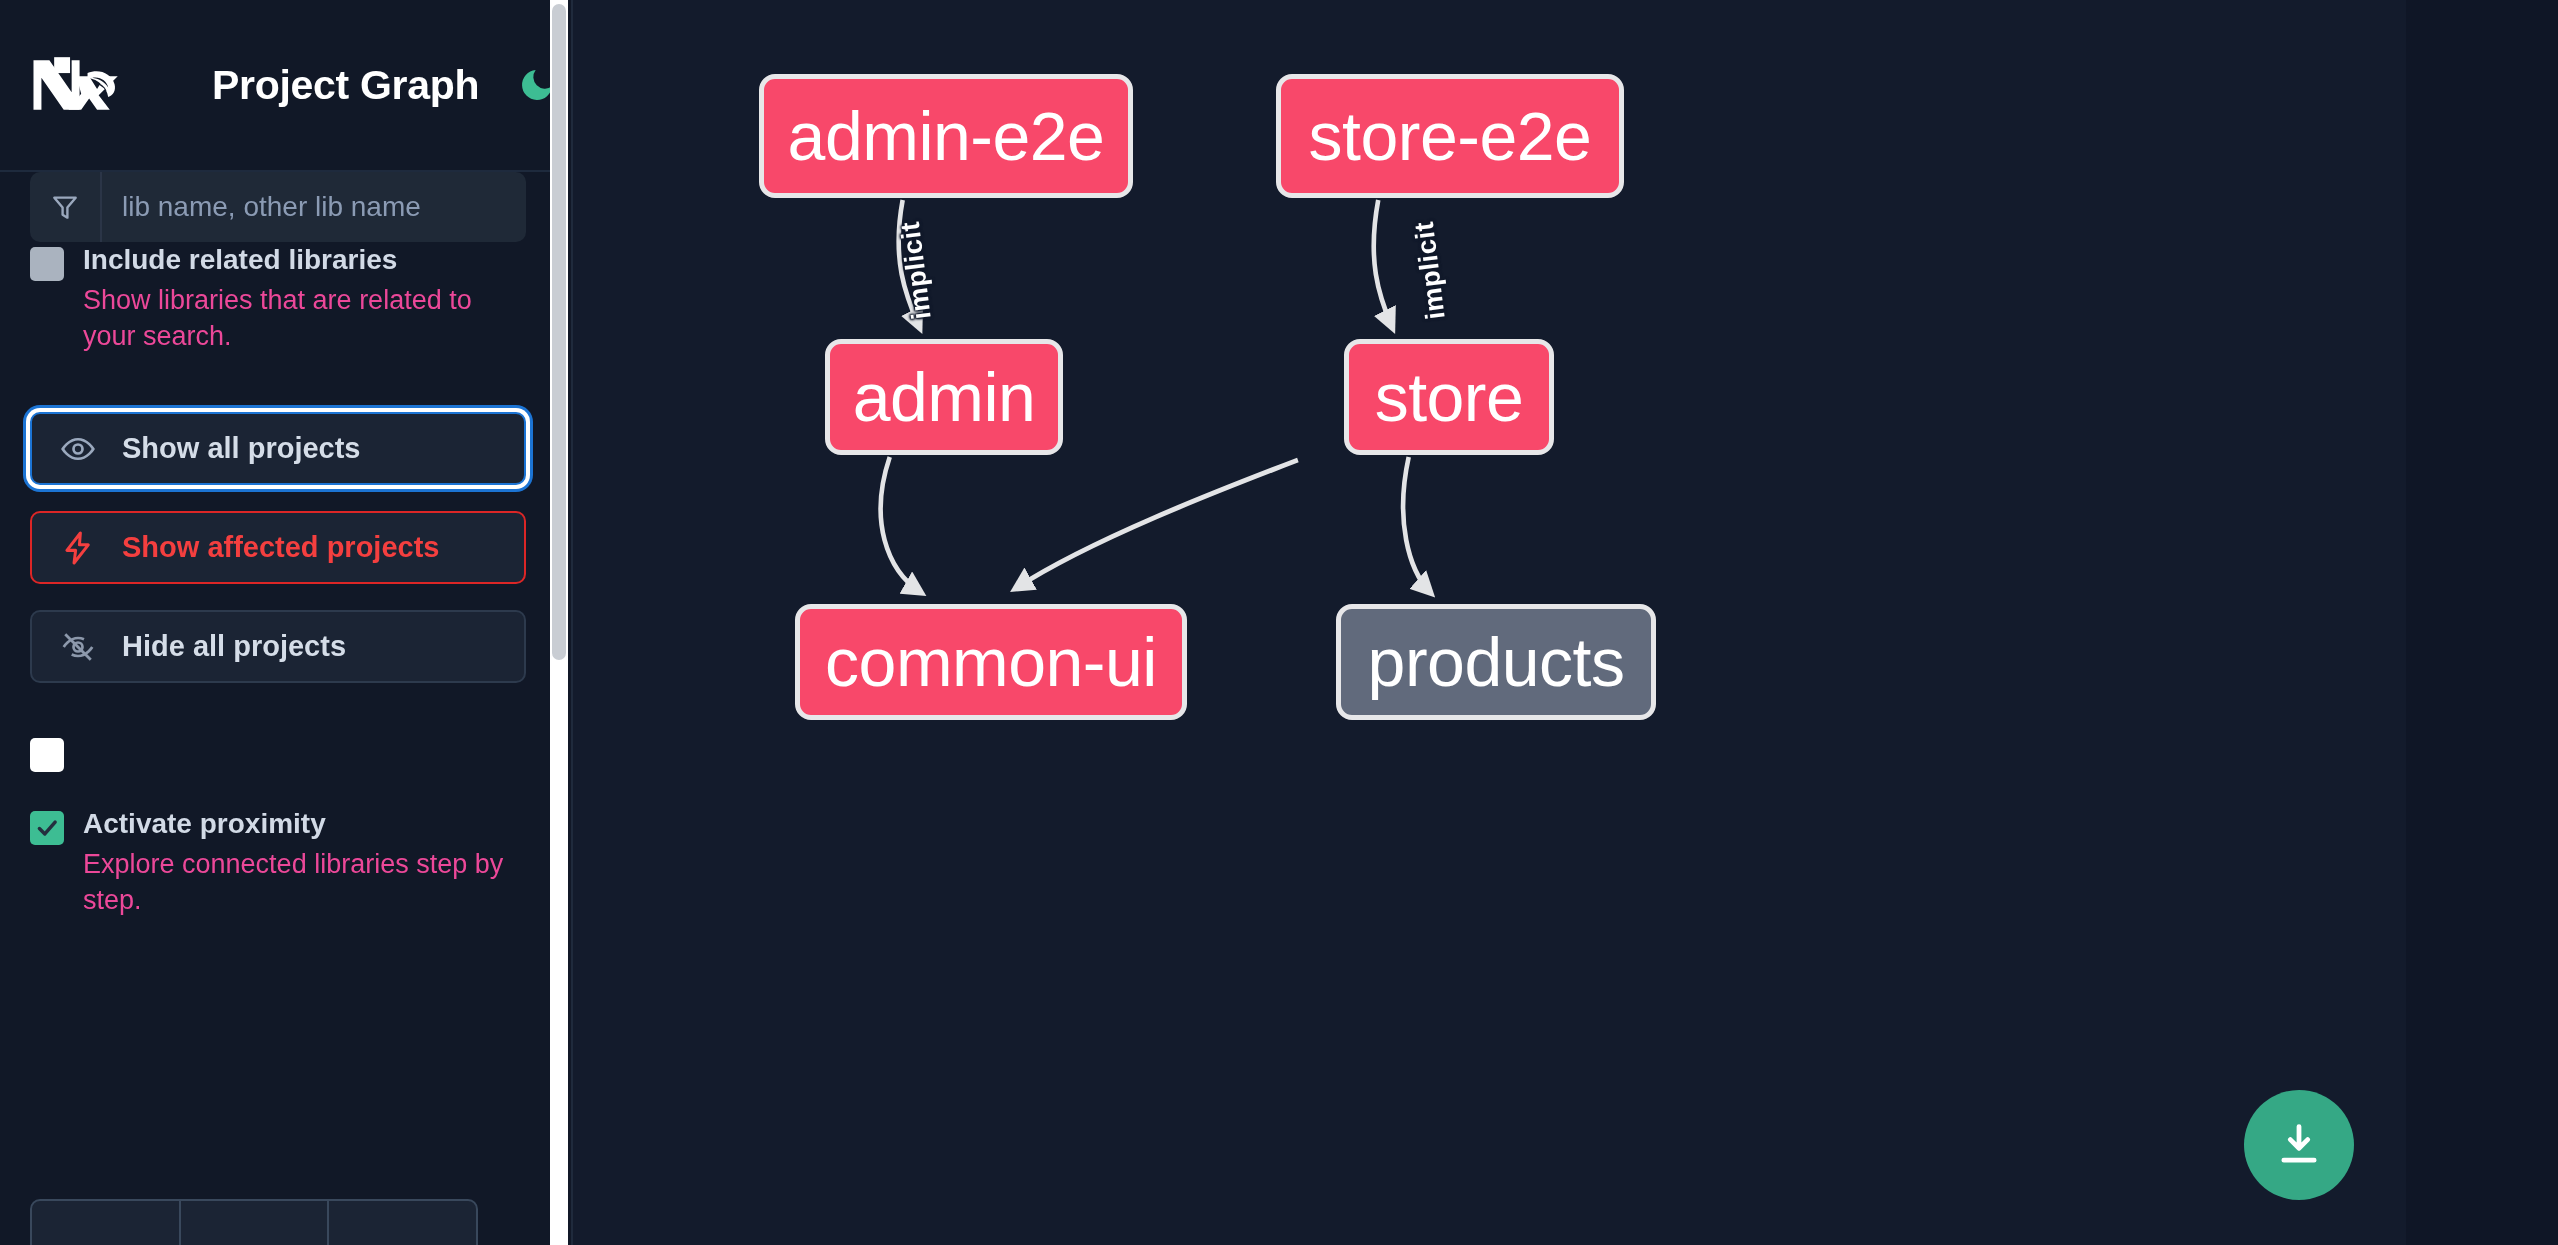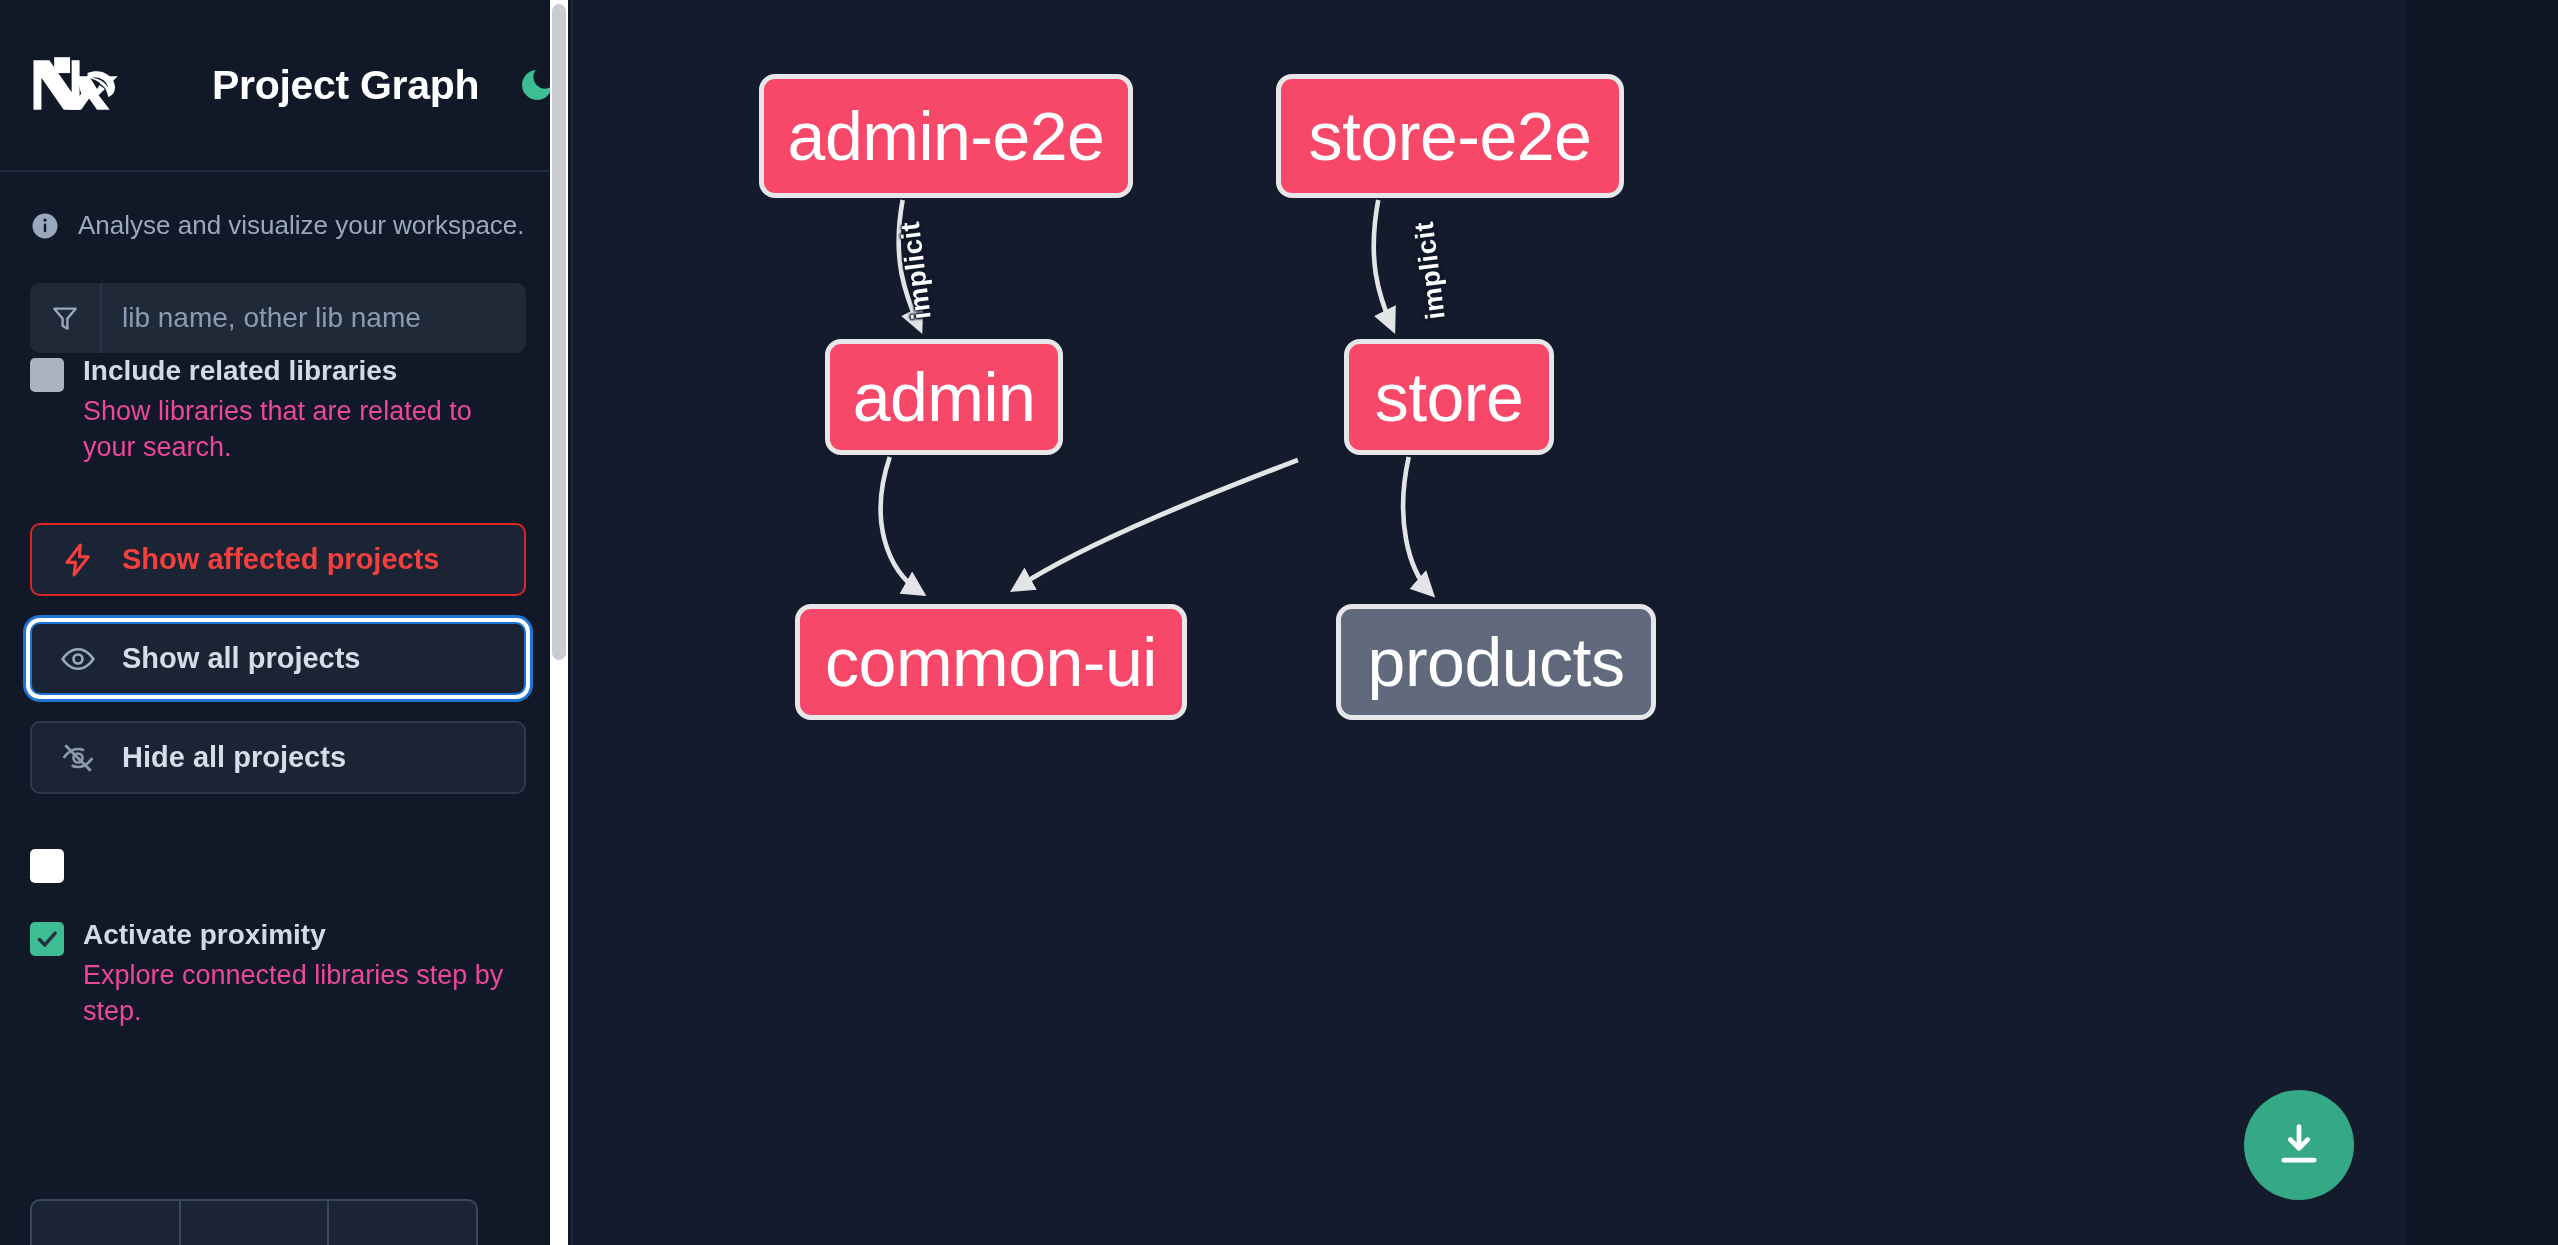--- a/index.html
+++ b/index.html
@@ -234,67 +234,57 @@
         <span class="app-title">Project Graph</span>
         <span class="moon-btn">
           <svg viewBox="0 0 24 24" width="40" height="40" aria-hidden="true">
             <path fill="#3dbd93" d="M21 12.8A9 9 0 1 1 11.2 3a7 7 0 0 0 9.8 9.8z"></path>
           </svg>
         </span>
       </div>
 
       <div class="sb-body">
 
-        <div class="info-row">
-          <span class="info-icon">
-            <svg viewBox="0 0 24 24" width="30" height="30" aria-hidden="true">
-              <circle cx="12" cy="12" r="10" fill="#9aa8bd"></circle>
-              <rect x="11" y="10" width="2" height="7" rx="1" fill="#111827"></rect>
-              <circle cx="12" cy="7.2" r="1.3" fill="#111827"></circle>
-            </svg>
-          </span>
-          <span class="info-text">Analyse and visualize your workspace.</span>
-        </div>
 
         <div class="filter-box">
           <span class="filter-icon-wrap">
             <svg viewBox="0 0 24 24" width="32" height="32" aria-hidden="true">
               <path fill="none" stroke="#9aa8bd" stroke-width="1.8" stroke-linejoin="round" d="M4 5h16l-6.2 7.4V20l-3.6-2.2v-5.4z"></path>
             </svg>
           </span>
           <input class="filter-input" type="text" placeholder="lib name, other lib name" style="">
         </div>
 
         <div class="check-row">
           <span class="cb grey"></span>
           <span class="cb-body">
             <span class="cb-label" style="display:block">Include related libraries</span>
             <span class="cb-desc" style="display:block">Show libraries that are related to your search.</span>
           </span>
         </div>
 
         <div class="spacer-24"></div>
 
-        <div class="btn danger">
-          <span class="btn-icon">
-            <svg viewBox="0 0 24 24" width="38" height="38" aria-hidden="true">
-              <path fill="none" stroke="#f43f3f" stroke-width="1.9" stroke-linejoin="round" d="M13.5 2.5 5 13.5h5.5L9.5 21.5 18.5 10h-5.6z"></path>
-            </svg>
-          </span>
-          <span class="btn-label">Show affected projects</span>
-        </div>
-
         <div class="btn focused">
           <span class="btn-icon">
             <svg viewBox="0 0 24 24" width="36" height="36" aria-hidden="true">
               <path fill="none" stroke="#9aa8bd" stroke-width="1.8" d="M1.8 12S5.6 5.5 12 5.5 22.2 12 22.2 12 18.4 18.5 12 18.5 1.8 12 1.8 12z"></path>
               <circle cx="12" cy="12" r="3" fill="none" stroke="#9aa8bd" stroke-width="1.8"></circle>
             </svg>
           </span>
           <span class="btn-label">Show all projects</span>
+        </div>
+
+        <div class="btn danger">
+          <span class="btn-icon">
+            <svg viewBox="0 0 24 24" width="38" height="38" aria-hidden="true">
+              <path fill="none" stroke="#f43f3f" stroke-width="1.9" stroke-linejoin="round" d="M13.5 2.5 5 13.5h5.5L9.5 21.5 18.5 10h-5.6z"></path>
+            </svg>
+          </span>
+          <span class="btn-label">Show affected projects</span>
         </div>
 
         <div class="btn">
           <span class="btn-icon">
             <svg viewBox="0 0 24 24" width="36" height="36" aria-hidden="true">
               <path fill="none" stroke="#8c98ab" stroke-width="1.8" d="M2.5 12S6 6 12 6c1.5 0 2.8.35 4 .9M21.5 12S18 18 12 18c-1.6 0-3-.4-4.2-1"></path>
               <circle cx="12" cy="12" r="3" fill="none" stroke="#8c98ab" stroke-width="1.8"></circle>
               <line x1="3.5" y1="3.5" x2="20.5" y2="20.5" stroke="#8c98ab" stroke-width="1.9"></line>
             </svg>
           </span>

